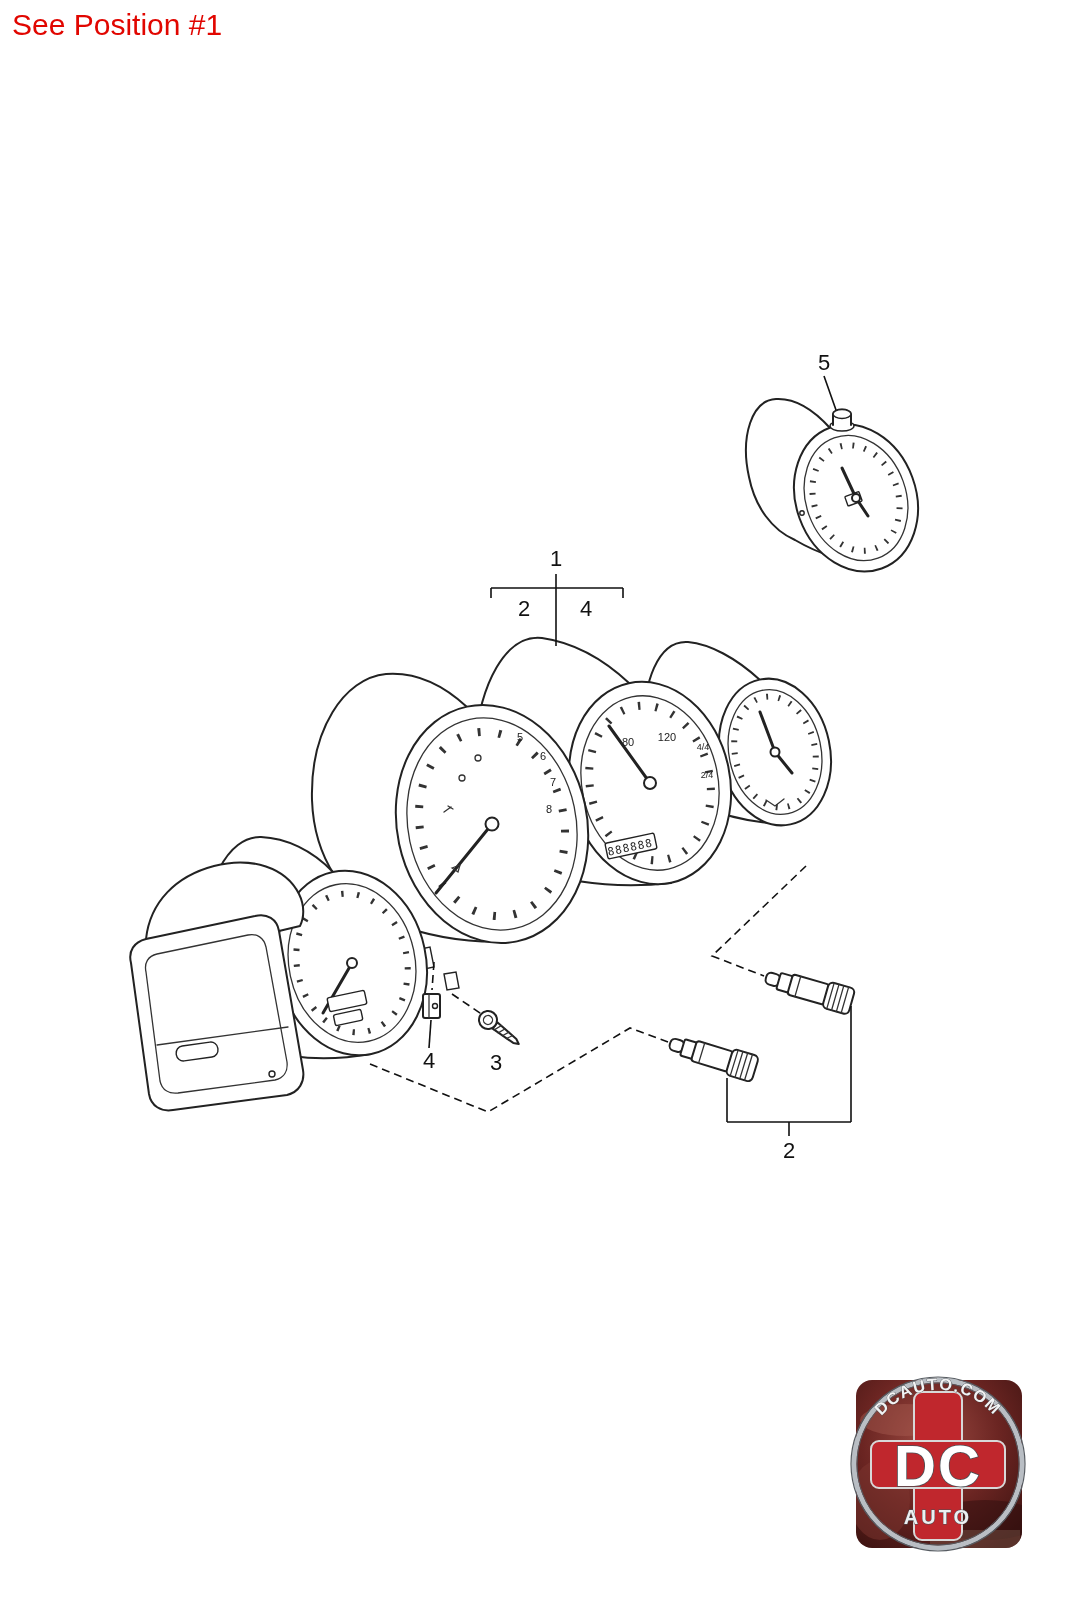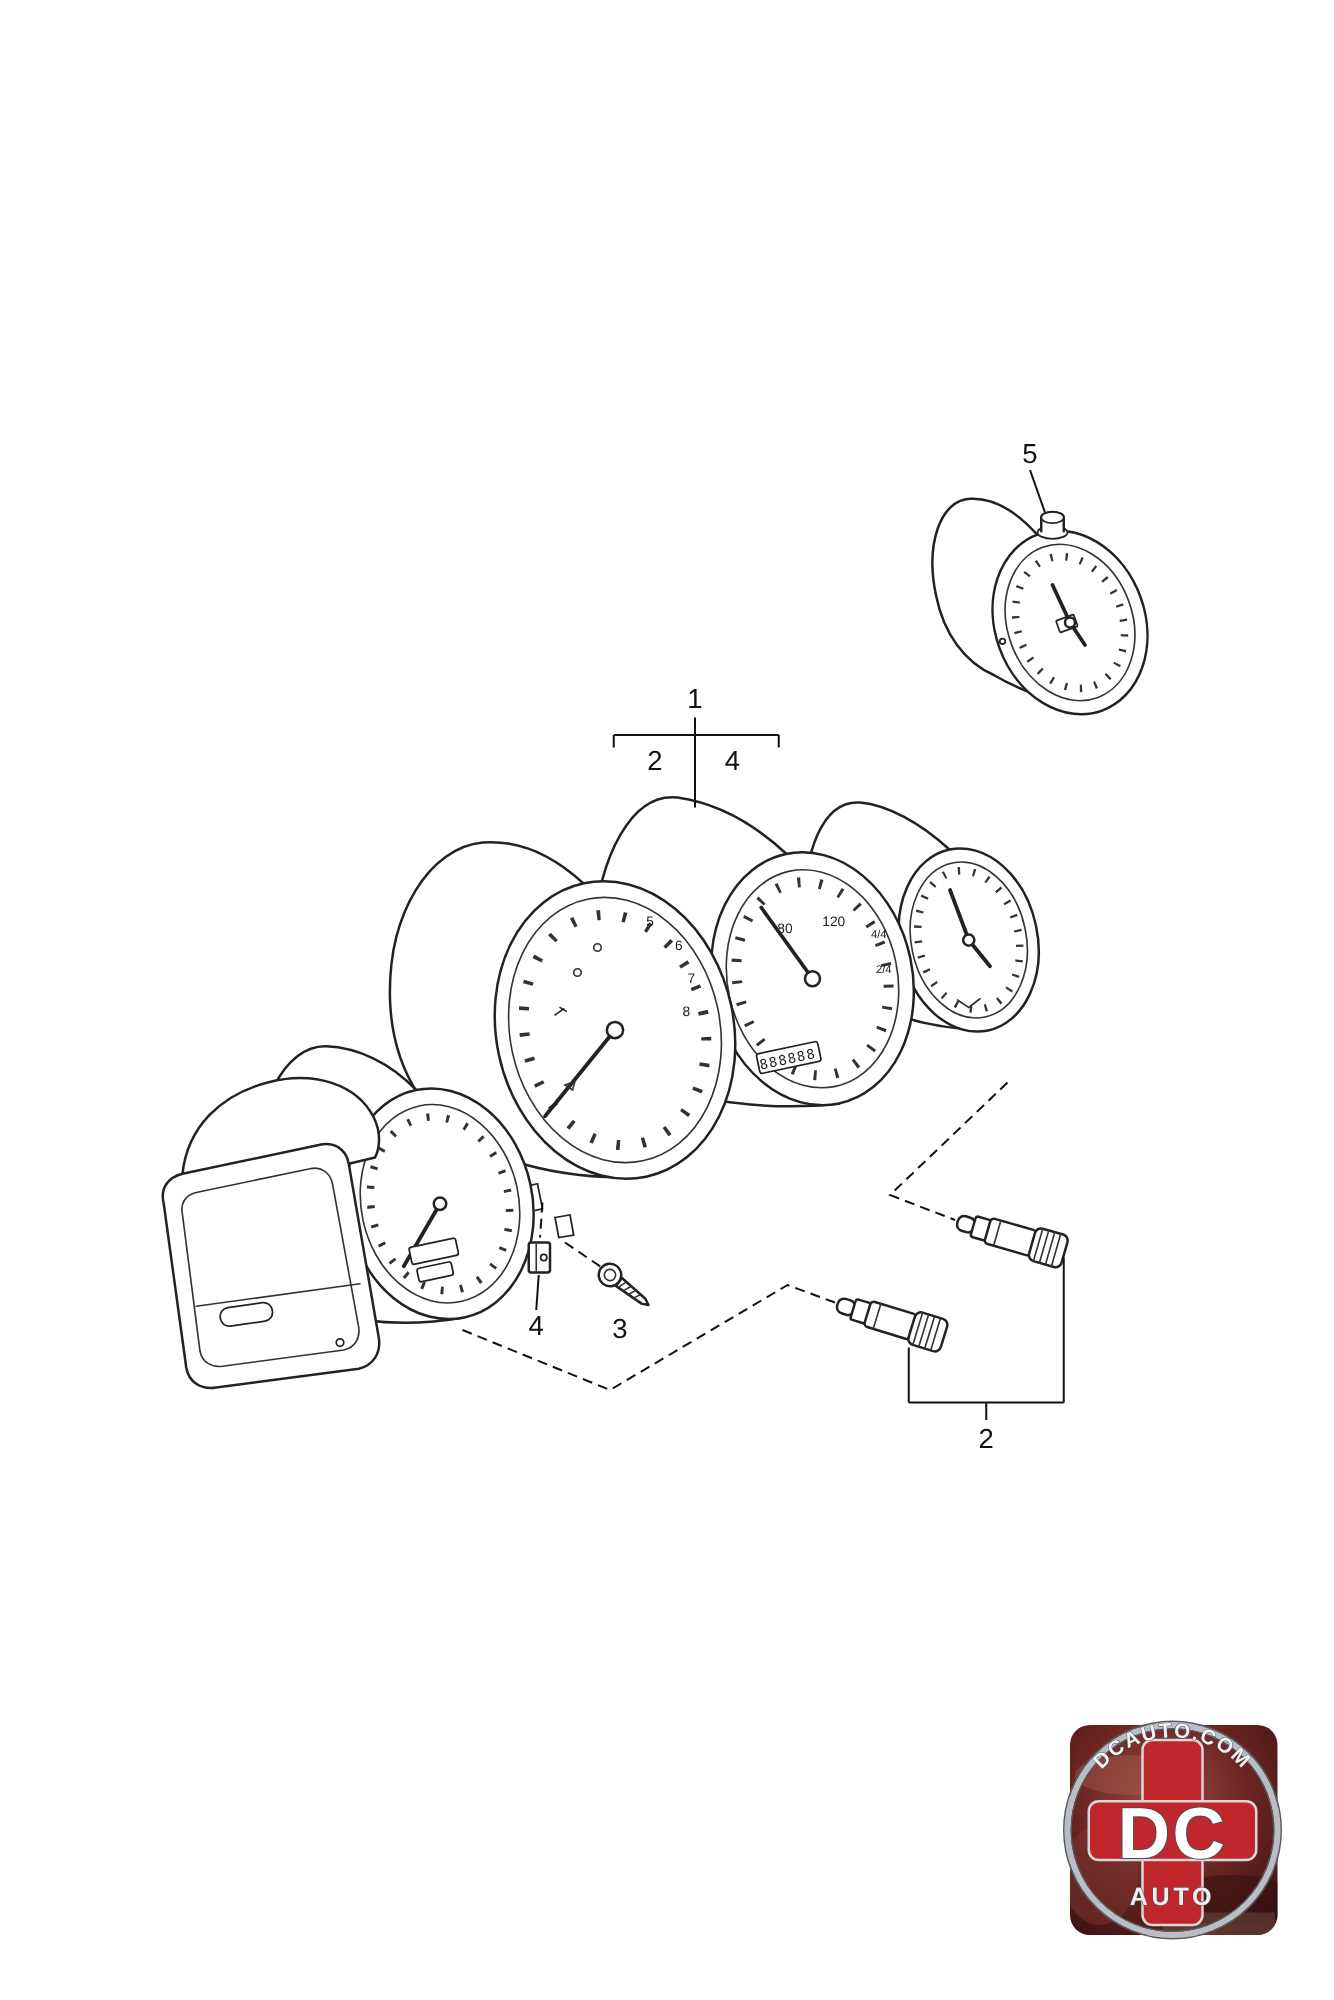--- a/index.html
+++ b/index.html
@@ -26,20 +26,21 @@
   .logo-dc{font:bold 58px "Liberation Sans",sans-serif;fill:#ffffff;text-anchor:middle;
         letter-spacing:2px;paint-order:stroke;stroke:#4a4f54;stroke-width:1.6;}
   .logo-auto{font:bold 20px "Liberation Sans",sans-serif;fill:#eceff1;text-anchor:middle;
         letter-spacing:3px;paint-order:stroke;stroke:#4a4f54;stroke-width:0.9;}
 </style>
 </head>
 <body>
 
 <div id="page">
 
+  <div id="position-note">See Position #1</div>
 
   <svg width="1067" height="1600" viewBox="0 0 1067 1600">
     <defs>
       <radialGradient id="lg" cx="45%" cy="35%" r="75%">
         <stop offset="0%" stop-color="#9c4a42"></stop>
         <stop offset="55%" stop-color="#6b2522"></stop>
         <stop offset="100%" stop-color="#401412"></stop>
       </radialGradient>
       <path id="logoArc" d="M 866.5 1444.8 A 74 74 0 0 1 1009.5 1444.8" fill="none"></path>
       <clipPath id="logoClip">

